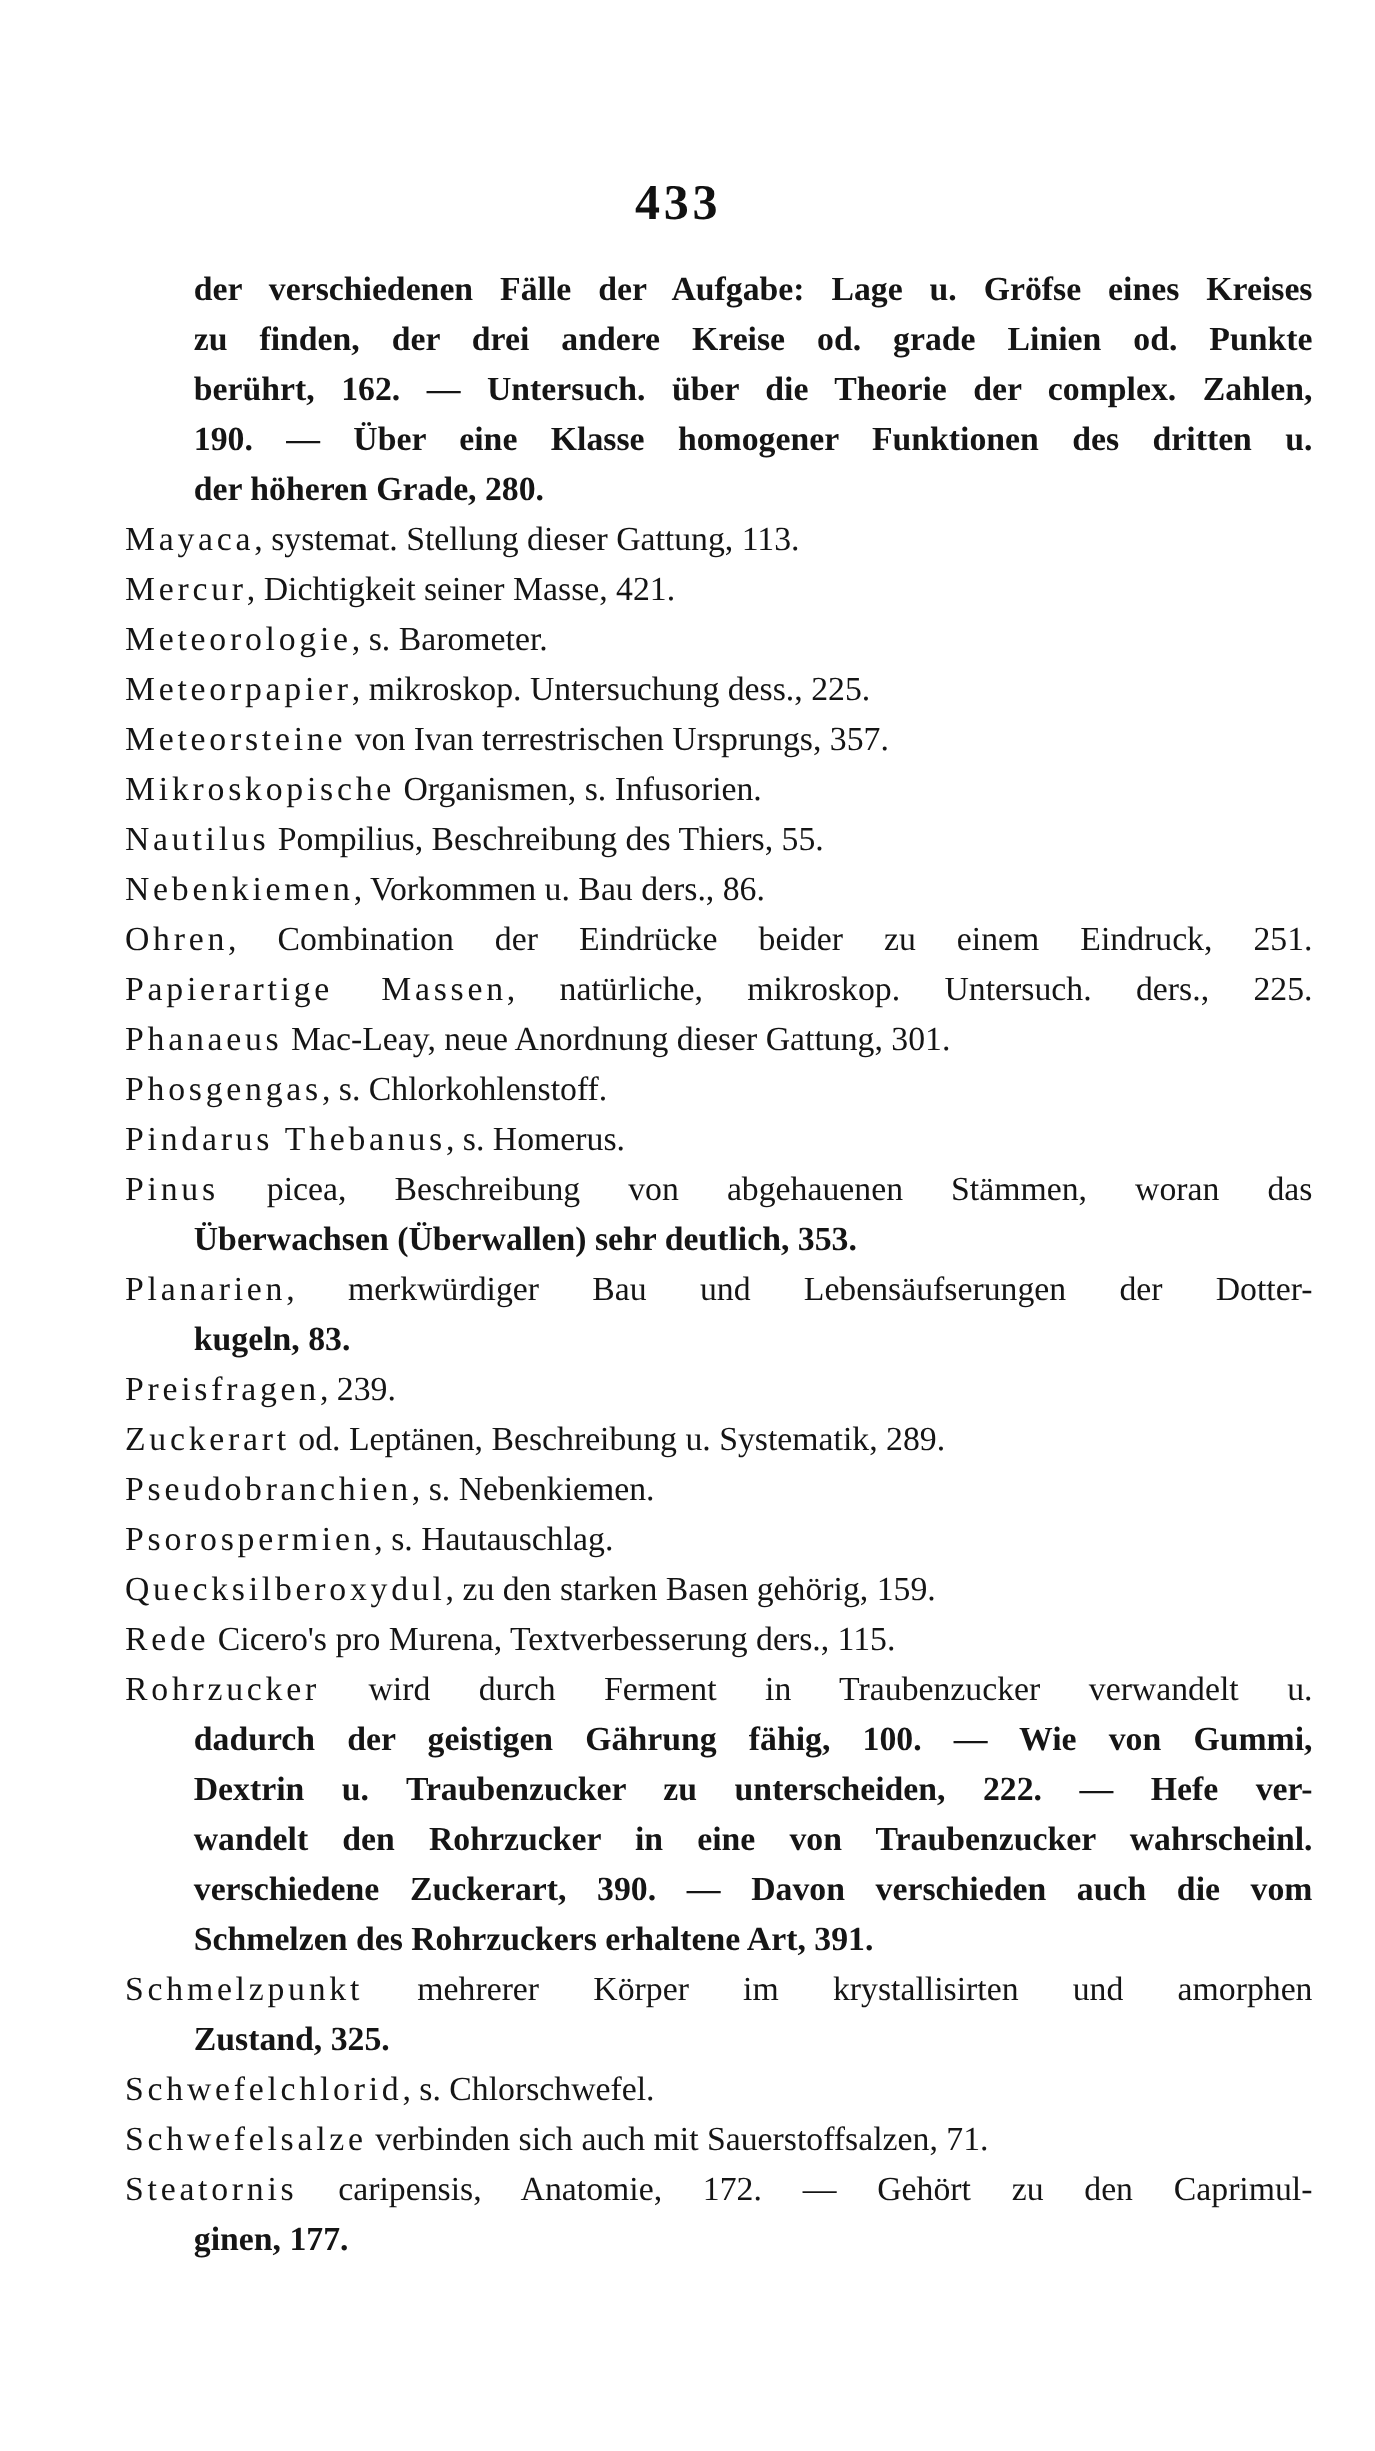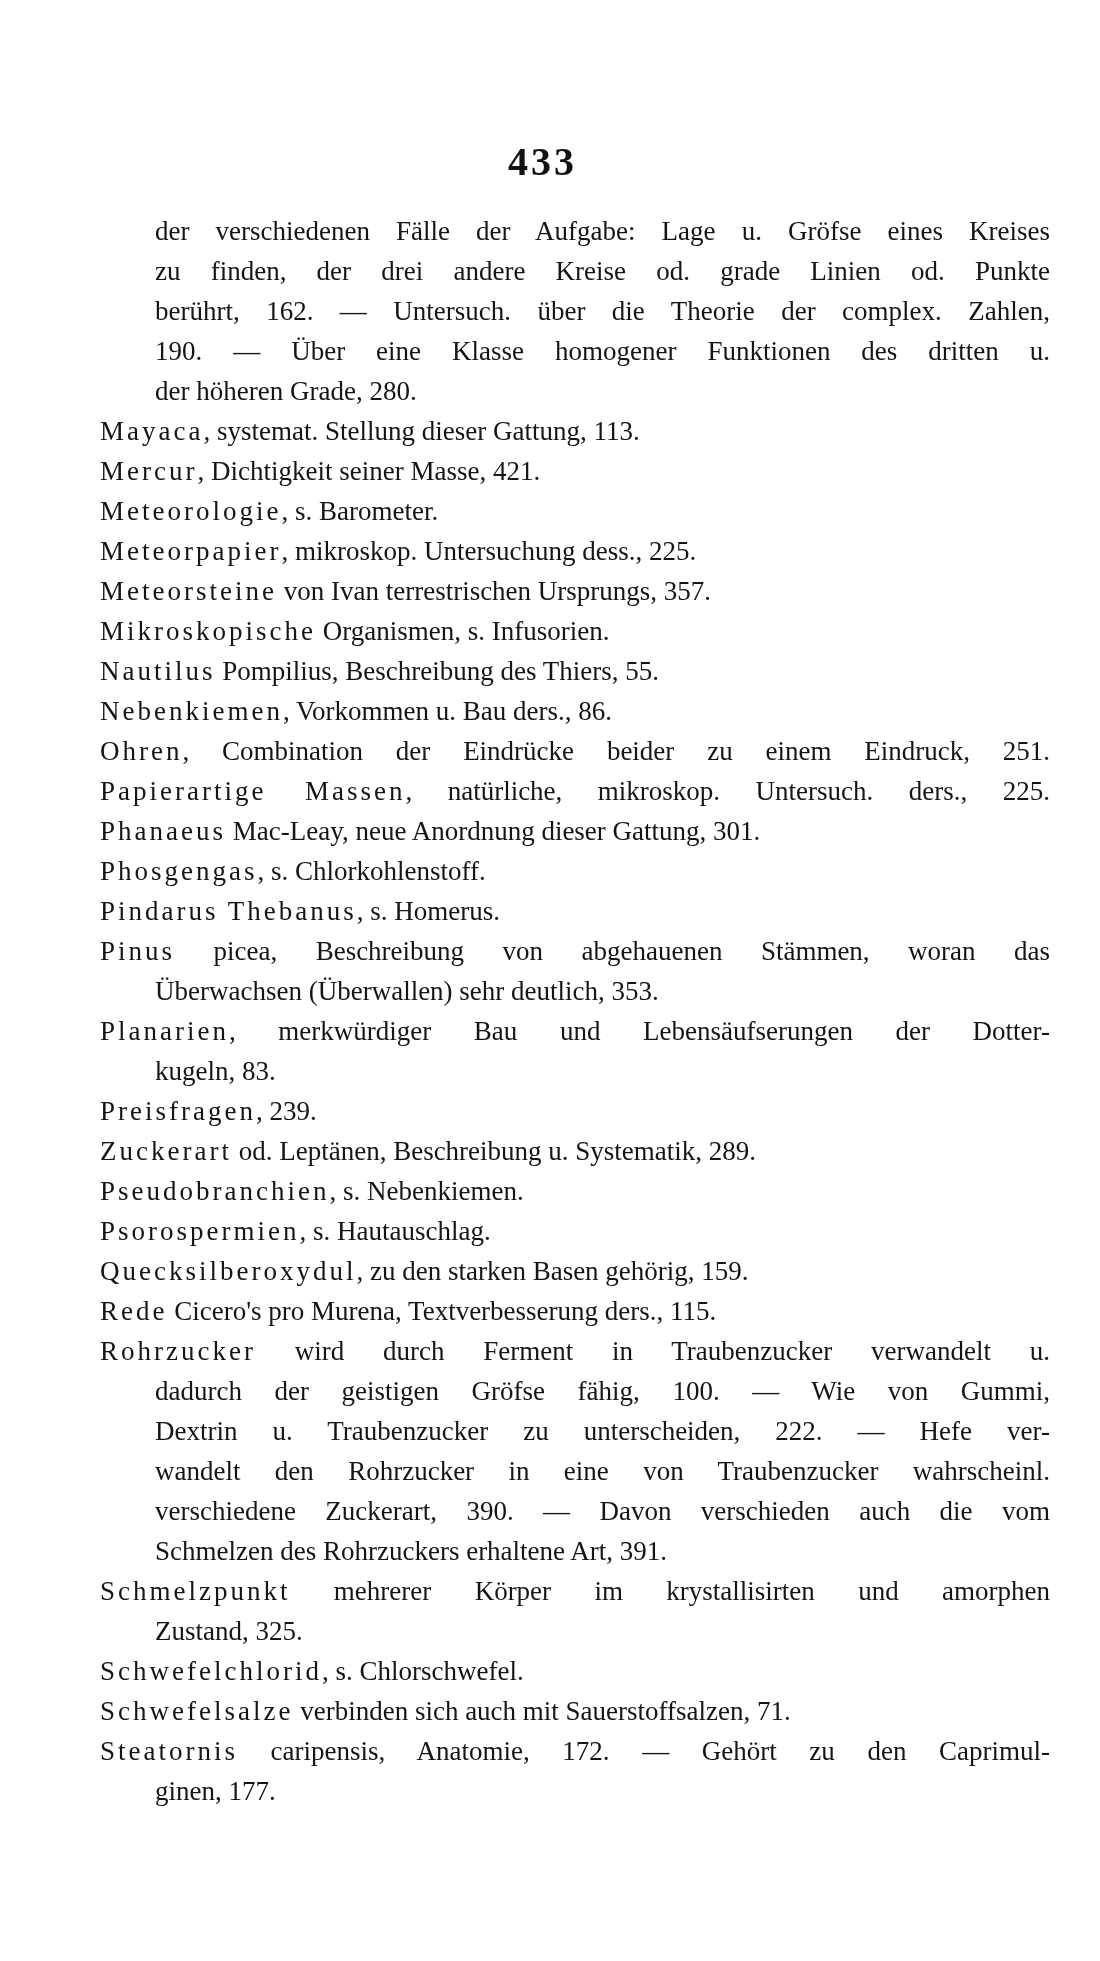--- a/index.html
+++ b/index.html
@@ -35,20 +35,21 @@
     font-size: 27px;
     line-height: 40px;
   }
   .line {
     white-space: nowrap;
     height: 40px;
     text-align: left;
   }
   .line.ind {
     padding-left: 55px;
+    font-weight: bold;
   }
   .line.jst {
     text-align: justify;
     text-align-last: justify;
   }
   .sp {
     letter-spacing: 3px;
   }
 </style>
 </head>
@@ -79,21 +80,21 @@
       <div class="line ind"><span class="plain">Überwachsen (Überwallen) sehr deutlich, 353.</span></div>
       <div class="line jst"><span class="sp">Planarien</span><span class="plain">, merkwürdiger Bau und Lebensäufserungen der Dotter-</span></div>
       <div class="line ind"><span class="plain">kugeln, 83.</span></div>
       <div class="line"><span class="sp">Preisfragen</span><span class="plain">, 239.</span></div>
       <div class="line"><span class="sp">Zuckerart</span><span class="plain"> od. Leptänen, Beschreibung u. Systematik, 289.</span></div>
       <div class="line"><span class="sp">Pseudobranchien</span><span class="plain">, s. Nebenkiemen.</span></div>
       <div class="line"><span class="sp">Psorospermien</span><span class="plain">, s. Hautauschlag.</span></div>
       <div class="line"><span class="sp">Quecksilberoxydul</span><span class="plain">, zu den starken Basen gehörig, 159.</span></div>
       <div class="line"><span class="sp">Rede</span><span class="plain"> Cicero's pro Murena, Textverbesserung ders., 115.</span></div>
       <div class="line jst"><span class="sp">Rohrzucker</span><span class="plain"> wird durch Ferment in Traubenzucker verwandelt u.</span></div>
-      <div class="line ind jst"><span class="plain">dadurch der geistigen Gröfse fähig, 100. — Wie von Gummi,</span></div>
+      <div class="line ind jst"><span class="plain">dadurch der geistigen Gährung fähig, 100. — Wie von Gummi,</span></div>
       <div class="line ind jst"><span class="plain">Dextrin u. Traubenzucker zu unterscheiden, 222. — Hefe ver-</span></div>
       <div class="line ind jst"><span class="plain">wandelt den Rohrzucker in eine von Traubenzucker wahrscheinl.</span></div>
       <div class="line ind jst"><span class="plain">verschiedene Zuckerart, 390. — Davon verschieden auch die vom</span></div>
       <div class="line ind"><span class="plain">Schmelzen des Rohrzuckers erhaltene Art, 391.</span></div>
       <div class="line jst"><span class="sp">Schmelzpunkt</span><span class="plain"> mehrerer Körper im krystallisirten und amorphen</span></div>
       <div class="line ind"><span class="plain">Zustand, 325.</span></div>
       <div class="line"><span class="sp">Schwefelchlorid</span><span class="plain">, s. Chlorschwefel.</span></div>
       <div class="line"><span class="sp">Schwefelsalze</span><span class="plain"> verbinden sich auch mit Sauerstoffsalzen, 71.</span></div>
       <div class="line jst"><span class="sp">Steatornis</span><span class="plain"> caripensis, Anatomie, 172. — Gehört zu den Caprimul-</span></div>
       <div class="line ind"><span class="plain">ginen, 177.</span></div>

